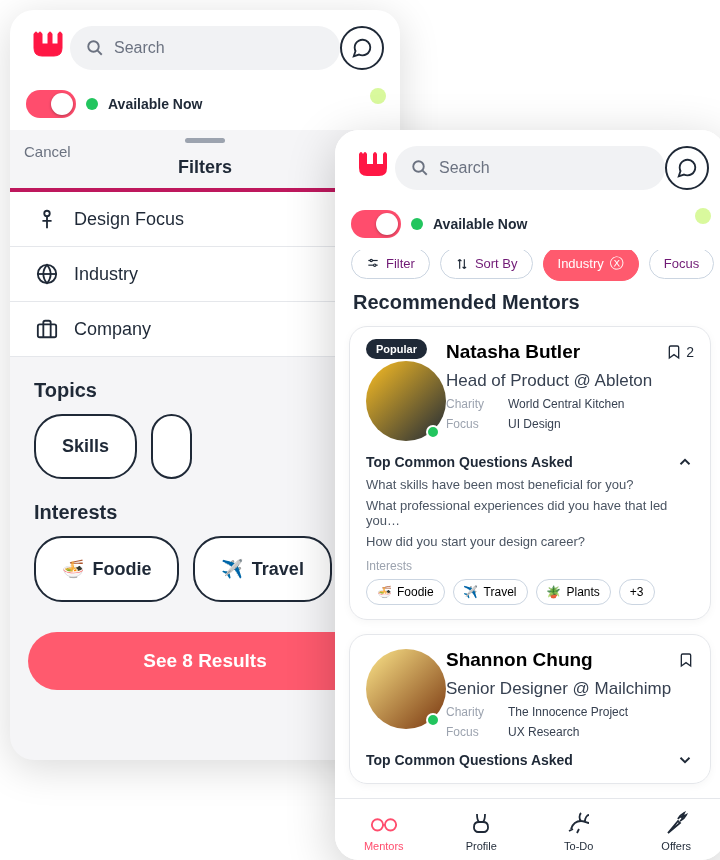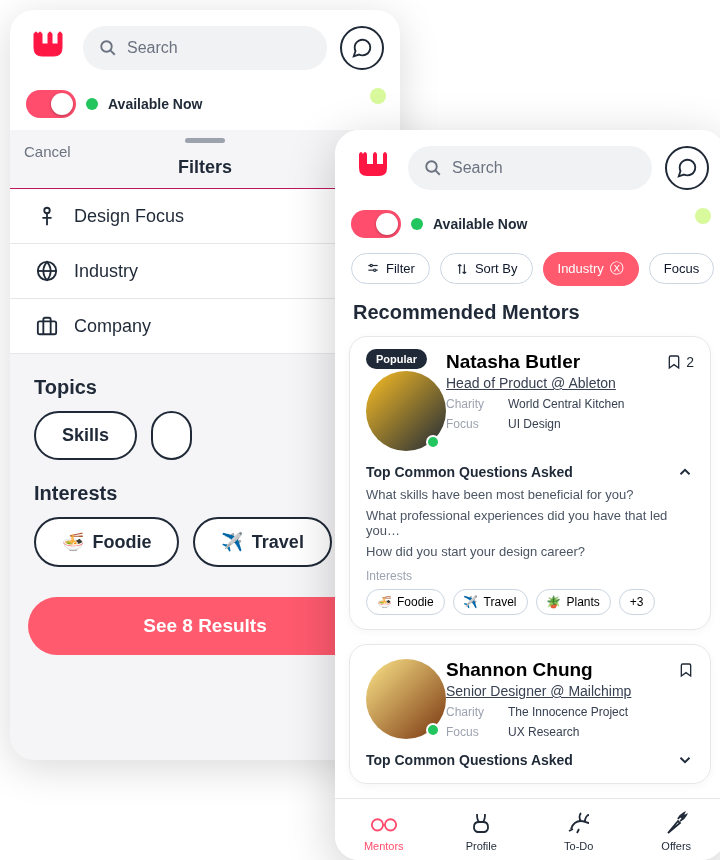--- a/index.html
+++ b/index.html
@@ -5,68 +5,68 @@
 * { box-sizing: border-box; margin: 0; padding: 0; }
 body { font-family: -apple-system, BlinkMacSystemFont, 'Segoe UI', sans-serif; background: #fff; width: 720px; height: 860px; position: relative; overflow: hidden; }
 
 
 .phone-back { position: absolute; left: 10px; top: 10px; width: 390px; height: 750px; background: #f5f5f7; border-radius: 24px; box-shadow: 0 8px 40px rgba(0,0,0,0.15); overflow: hidden; }
 
 
 .phone-front { position: absolute; left: 335px; top: 130px; width: 390px; height: 730px; background: #fff; border-radius: 24px; box-shadow: 0 12px 50px rgba(0,0,0,0.2); overflow: hidden; display: flex; flex-direction: column; }
 
 
-.header { padding: 16px; display: flex; align-items: center; gap: 13px; background: #fff; }
+.header { padding: 16px; display: flex; align-items: center; gap: 0; background: #fff; }
 .logo { width: 44px; height: 44px; display: flex; align-items: center; justify-content: center; }
 .search-bar { flex: 1; background: #f1f2f4; border-radius: 24px; height: 44px; display: flex; align-items: center; padding: 0 16px; gap: 10px; color: #6b7280; }
 .chat-btn { width: 44px; height: 44px; border: 2px solid #1f2937; border-radius: 50%; display: flex; align-items: center; justify-content: center; }
 
 .avail-row { padding: 4px 16px 12px; display: flex; align-items: center; gap: 10px; background:#fff; position: relative; }
 .toggle { width: 50px; height: 28px; background: #ff4d6d; border-radius: 14px; position: relative; }
 .toggle::after { content: ""; position: absolute; width: 22px; height: 22px; background: #fff; border-radius: 50%; top: 3px; right: 3px; box-shadow: 0 1px 3px rgba(0,0,0,0.3); }
 .green-dot { width: 12px; height: 12px; background: #22c55e; border-radius: 50%; }
 .green-dot-faded { width: 16px; height: 16px; background: #d9f99d; border-radius: 50%; position: absolute; right: 14px; top: 2px; }
 
 
 .modal-grab { display: flex; justify-content: center; padding: 8px 0 0; position: relative; }
 .modal-grab .bar { width: 40px; height: 5px; background: #9ca3af; border-radius: 3px; }
 .cancel { position: absolute; left: 14px; top: 13px; color: #6b7280; font-size: 15px; }
 .filters-title { text-align: center; font-weight: 700; font-size: 18px; color: #1f2937; padding: 14px 0 10px; }
 .filter-list { background: #fff; }
 .filter-item { display: flex; align-items: center; gap: 14px; padding: 14px 24px; border-bottom: 1px solid #e5e7eb; font-size: 18px; color: #1f2937; }
-.filter-item:first-child { border-top: 1px solid #be185d; }
+.filter-item:first-child { border-top: 4px solid #be185d; }
 .filter-icon { width: 26px; height: 26px; display: flex; align-items: center; justify-content: center; color: #1f2937; }
 
 .section-title { font-weight: 700; font-size: 20px; color: #1f2937; padding: 22px 24px 12px; }
 .chip-row { display: flex; gap: 14px; padding: 0 24px; overflow: hidden; }
-.chip { border: 2px solid #1f2937; border-radius: 28px; padding: 12px 26px; font-size: 18px; font-weight: 600; color: #1f2937; white-space: nowrap; display: flex; align-items: center; gap: 8px; background: #fff; }
+.chip { border: 2px solid #1f2937; border-radius: 28px; padding: 20px 26px; font-size: 18px; font-weight: 600; color: #1f2937; white-space: nowrap; display: flex; align-items: center; gap: 8px; background: #fff; }
 .chip.partial { padding-right: 6px; }
 
 .results-btn { margin: 30px 18px 0; background: #ff5a6e; color: #fff; font-weight: 700; font-size: 19px; text-align: center; padding: 18px; border-radius: 32px; }
 
 
 .chips-scroll { display: flex; gap: 10px; padding: 6px 16px 14px; overflow: hidden; align-items: center; }
-.pill { border: 1.5px solid #cbd5e1; border-radius: 20px; padding: 7px 14px; font-size: 13px; color: #0f172a; display: flex; align-items: center; gap: 6px; white-space: nowrap; }
+.pill { border: 1.5px solid #cbd5e1; border-radius: 20px; padding: 7px 14px; font-size: 13px; color: #701a75; display: flex; align-items: center; gap: 6px; white-space: nowrap; }
 .pill.active { background: #ff5a6e; color: #fff; border-color: #ff5a6e; }
 .pill .x { font-size: 14px; }
 
 .rec-title { font-weight: 800; font-size: 20px; padding: 6px 18px 12px; color: #1f2937; }
 
 .card { margin: 0 14px 14px; border: 1px solid #e5e7eb; border-radius: 18px; padding: 14px 16px; box-shadow: 0 2px 8px rgba(0,0,0,0.04); }
 .card-top { display: flex; position: relative; }
 .popular { background: #1f2937; color: #fff; font-size: 11px; font-weight: 600; padding: 4px 10px; border-radius: 12px; position: absolute; left: 0; top: -2px; }
 .avatar-wrap { width: 80px; height: 80px; position: relative; margin-top: 20px; }
 .avatar { width: 80px; height: 80px; border-radius: 50%; background: linear-gradient(135deg,#fbbf24,#1f2937); }
 .avatar2 { background: linear-gradient(135deg,#fde68a,#78350f); }
 .avail-dot { width: 14px; height: 14px; background: #22c55e; border: 2px solid #fff; border-radius: 50%; position: absolute; bottom: 2px; right: 6px; }
 .card-info { flex: 1; padding-top: 0; }
 .name-row { display: flex; align-items: center; justify-content: space-between; }
 .name { font-weight: 800; font-size: 19px; color: #000000; }
 .bookmark { display: flex; align-items: center; gap: 4px; color: #1f2937; font-size: 14px; }
-.role { font-size: 14px; color: #374151; font-weight: 500; margin-top: 2px; text-decoration: underline; }
+.role { font-size: 17px; color: #374151; font-weight: 500; margin-top: 8px; }
 .meta-row { display: flex; gap: 10px; margin-top: 6px; font-size: 12px; }
 .meta-label { color: #9ca3af; width: 52px; }
 .meta-val { color: #374151; }
 
 .tcq-head { display: flex; justify-content: space-between; align-items: center; margin-top: 12px; }
 .tcq-title { font-weight: 700; font-size: 14px; color: #1f2937; }
 .q { font-size: 13px; color: #4b5563; margin-top: 6px; }
 .interests-label { color: #9ca3af; font-size: 12px; margin-top: 10px; }
 .interest-chips { display: flex; gap: 8px; margin-top: 6px; }
 .ichip { border: 1.5px solid #cbd5e1; border-radius: 16px; padding: 5px 10px; font-size: 12px; display: flex; align-items: center; gap: 5px; }

